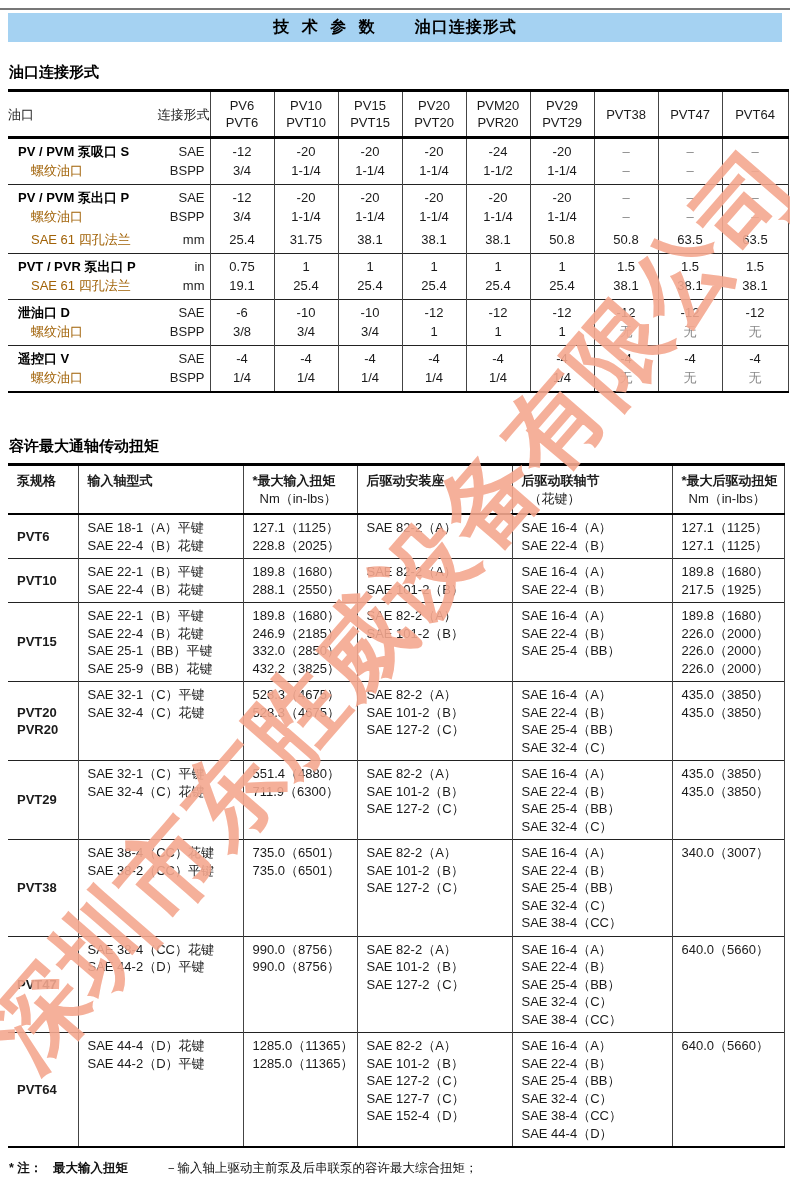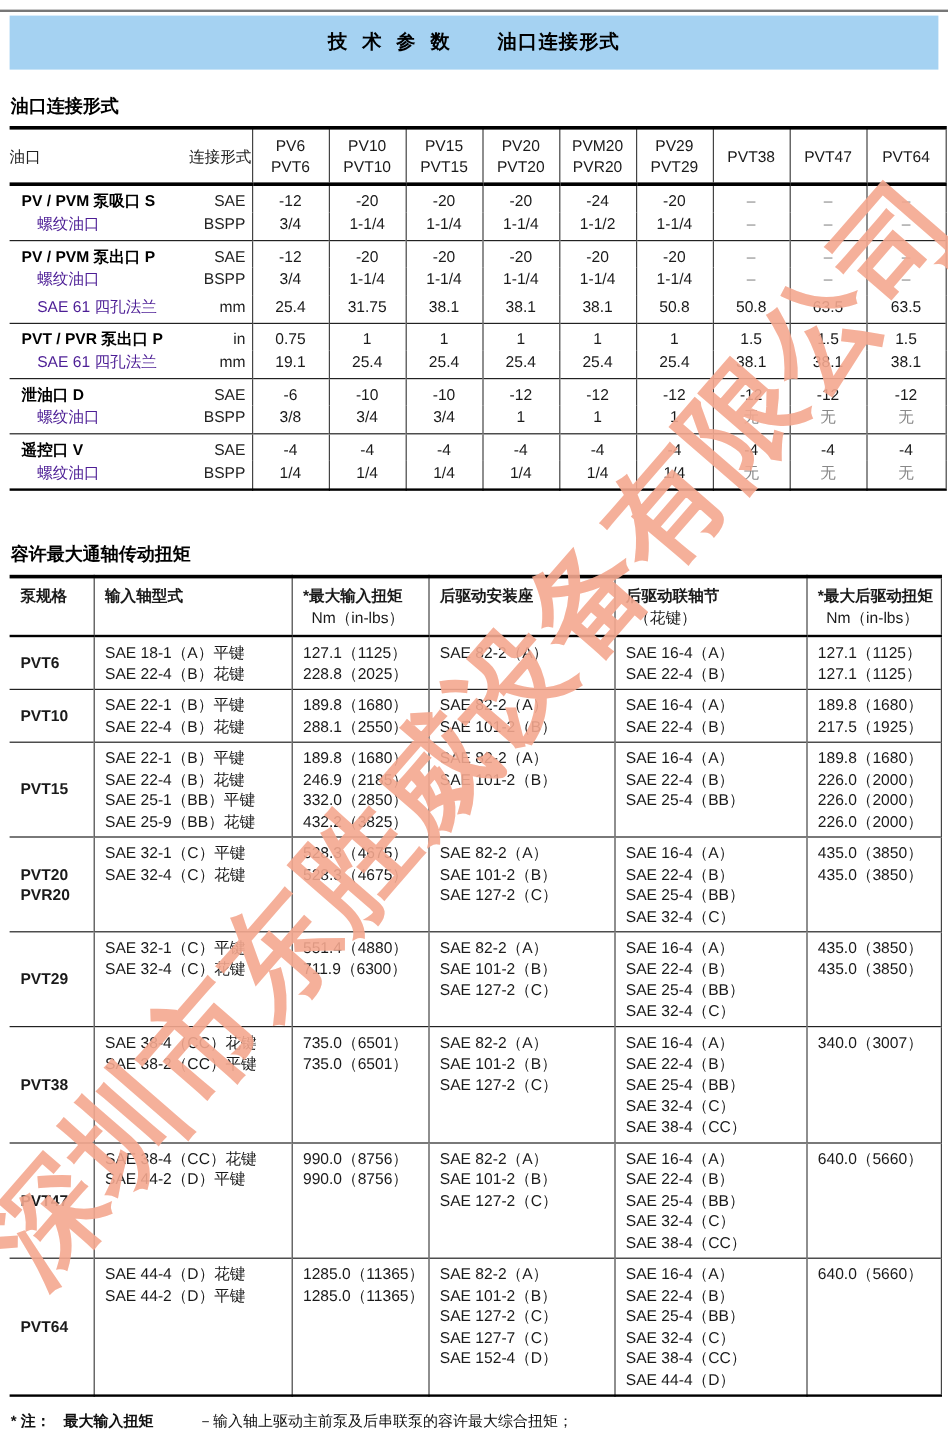--- a/index.html
+++ b/index.html
@@ -2,42 +2,42 @@
 <html><head>
 <meta charset="utf-8">
 <style>
   html,body{margin:0;padding:0;}
   body{
     width:790px;height:1196px;position:relative;overflow:hidden;background:#fff;
     font-family:"Liberation Sans","DejaVu Sans",sans-serif;color:#1a1a1a;
     --bar:#a5d2f2; --wm:#f4a78f;
   }
   .topline{height:2px;background:#777;margin-top:8px;}
-  .bar{height:45px;margin:3px 8px 0;background:var(--bar);display:flex;align-items:center;justify-content:center;font-weight:bold;font-size:16px;color:#000;}
+  .bar{height:29px;margin:3px 8px 0;background:var(--bar);display:flex;align-items:center;justify-content:center;font-weight:bold;font-size:16px;color:#000;}
   .bar .t-left{letter-spacing:4px;}
   .bar .t-right{margin-left:36px;letter-spacing:1px;}
   .sect{font-size:15px;font-weight:bold;margin:21px 0 0 9px;color:#000;}
   .sect2{margin-top:44px;}
   table{border-collapse:collapse;table-layout:fixed;margin:7px 8px 0;}
   td{white-space:nowrap;}
   
   .t1{width:780px;border-top:3px solid #000;border-bottom:2px solid #000;}
   .t1 td{font-size:13px;line-height:19px;padding:0;}
   .t1 td.v{border-left:1.2px solid #444;text-align:center;}
   .t1 td.v:last-child{border-right:1.2px solid #444;}
   .t1 tr.t1h td{border-bottom:3px solid #000;padding:5px 0;}
   .t1 tr.t1h td div{line-height:17px;}
   .t1 tr.blk td{border-top:1.5px solid #222;}
   .t1 tr.rt td{padding-top:3px;}
   .t1 tr.rb td{padding-bottom:4px;}
   .t1 .first{padding-left:10px;padding-right:5px;}
   .fx{display:flex;justify-content:space-between;align-items:baseline;}
   .corner span{color:#222;font-weight:normal;}
   .lbl{font-weight:bold;color:#000;}
-  .sub{color:#4c1d95;padding-left:13px;}
+  .sub{color:#a16207;padding-left:13px;}
   .unit{color:#222;}
   .dim{color:#888;}
   
   .t2{width:776px;border-top:3px solid #000;border-bottom:2.5px solid #000;}
   .t2 td{font-size:13px;line-height:17.5px;vertical-align:top;padding:4px 3px 4px 9px;border-left:1.2px solid #444;}
   .t2 td:first-child{border-left:none;}
   .t2 td:last-child{border-right:1.2px solid #444;}
   .t2 tr.t2h td{border-bottom:2.5px solid #000;padding-top:6px;padding-bottom:6px;}
   .t2 tr.blk td{border-top:1.5px solid #222;}
   .t2 td.model{vertical-align:middle;font-weight:bold;}

